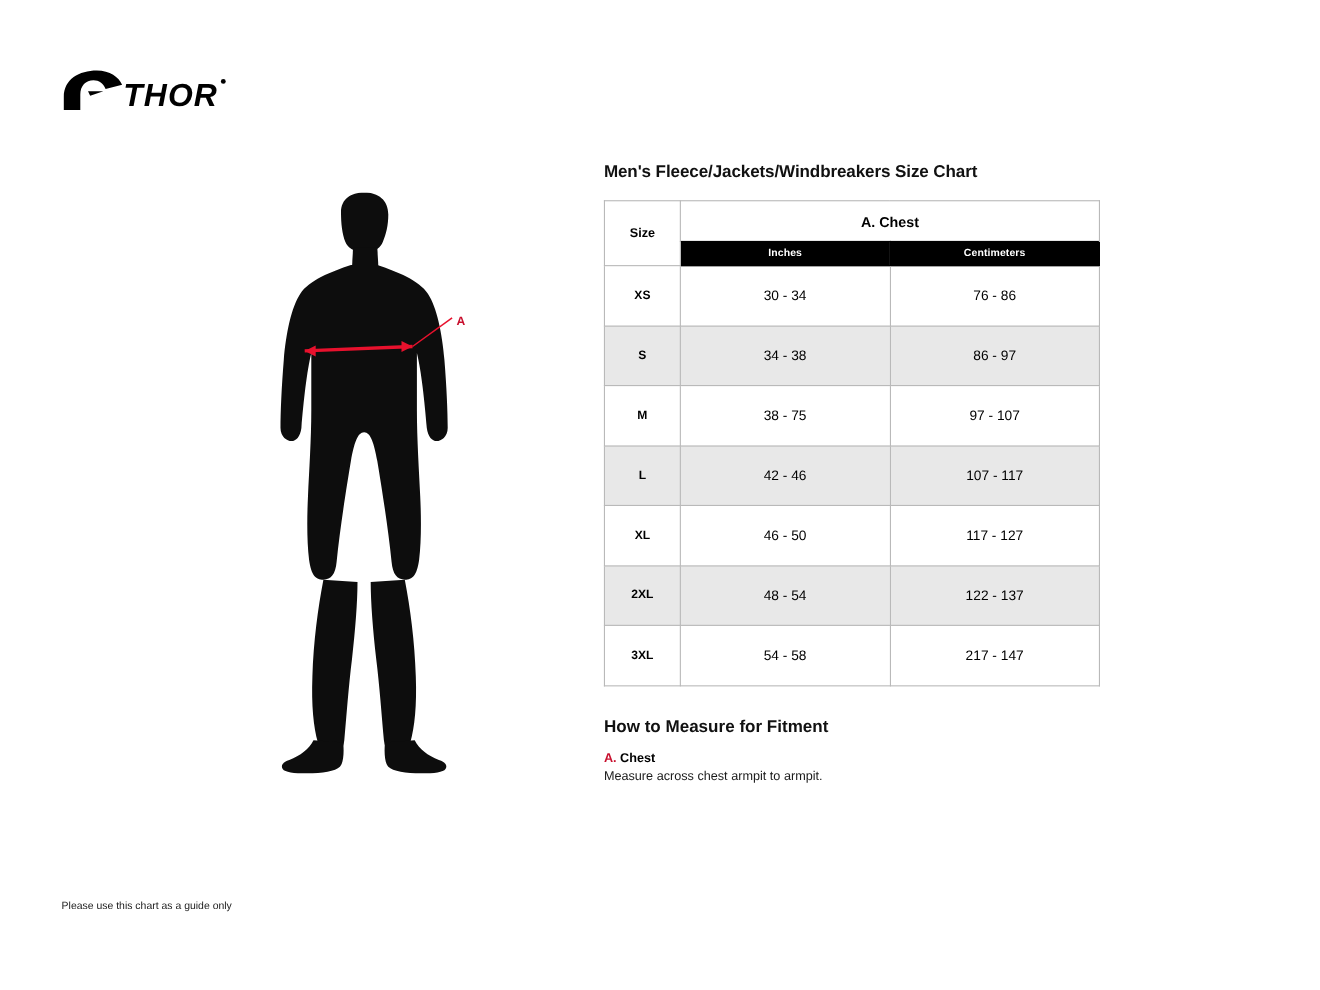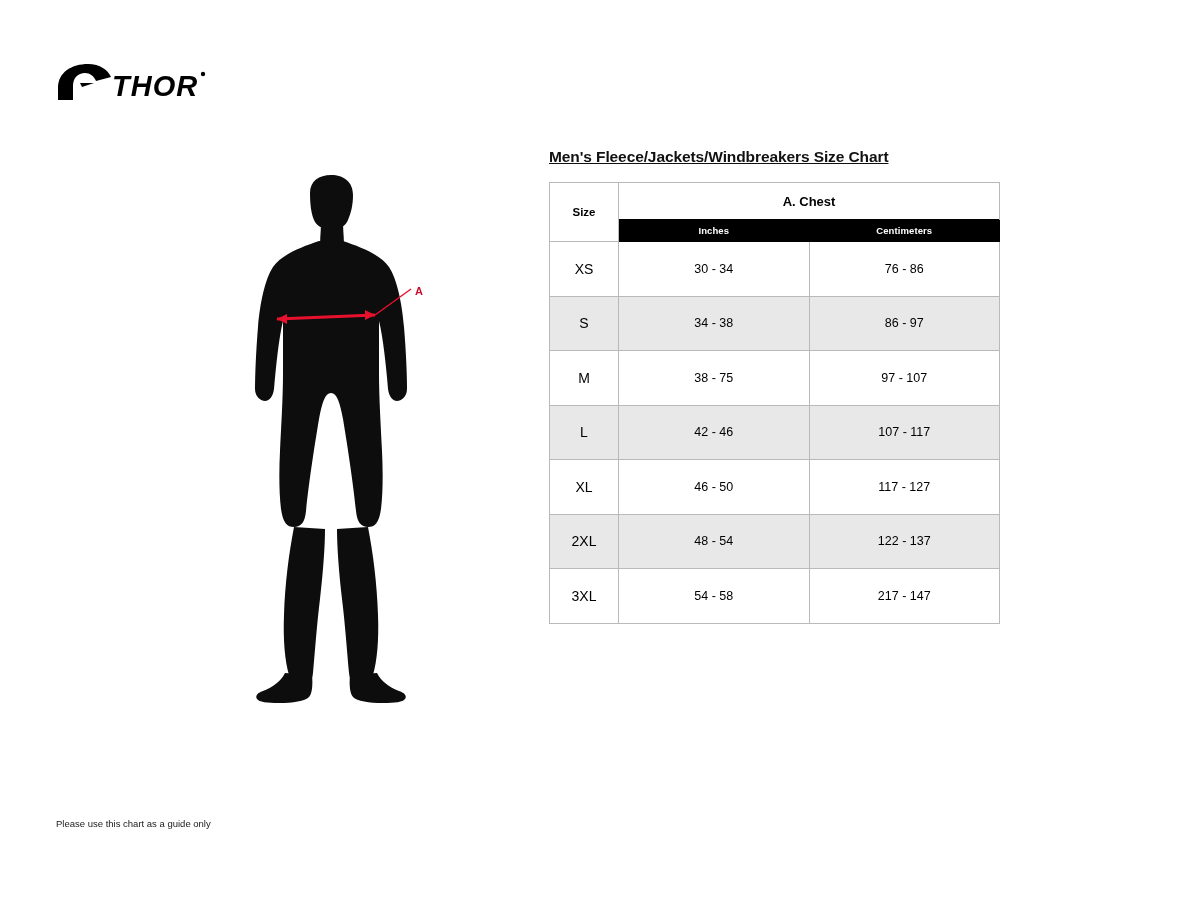--- a/index.html
+++ b/index.html
@@ -41,21 +41,20 @@
     left: 549px;
     top: 148px;
     width: 452px;
   }
   .chart-title {
     font-size: 15.5px;
     font-weight: bold;
     letter-spacing: -0.1px;
     margin: 0 0 16px 0;
     color: #111;
-    text-decoration: underline;
   }
 
   table.size-table {
     border-collapse: collapse;
     width: 451px;
     table-layout: fixed;
     border-radius: 17px;
   }
   table.size-table td, table.size-table th {
     border: 1px solid #b9b9b9;
@@ -90,22 +89,22 @@
   }
   .sub-head-sep {
     border-left: 1px solid #ffffff !important;
   }
   tbody td {
     height: 53.5px;
     font-size: 12.5px;
     padding: 0;
   }
   tbody td.size-cell {
-    font-weight: normal;
-    font-size: 14px;
+    font-weight: bold;
+    font-size: 11px;
   }
   tbody tr.shaded td {
     background: #e8e8e8;
   }
 
   
   .howto {
     margin-top: 28px;
   }
   .howto-title {
@@ -255,17 +254,25 @@
         <td>122 - 137</td>
       </tr>
       <tr>
         <td class="size-cell">3XL</td>
         <td>54 - 58</td>
         <td>217 - 147</td>
       </tr>
     </tbody>
   </table>
 
+  <div class="howto">
+    <h2 class="howto-title">How to Measure for Fitment</h2>
+    <p class="howto-label">
+      <span>A.</span>
+      <span class="bold-black">Chest</span>
+    </p>
+    <p class="howto-text">Measure across chest armpit to armpit.</p>
+  </div>
 </div>
 
 <div class="footer">
   <div>Please use this chart as a guide only</div>
 </div>
 
 </body></html>

